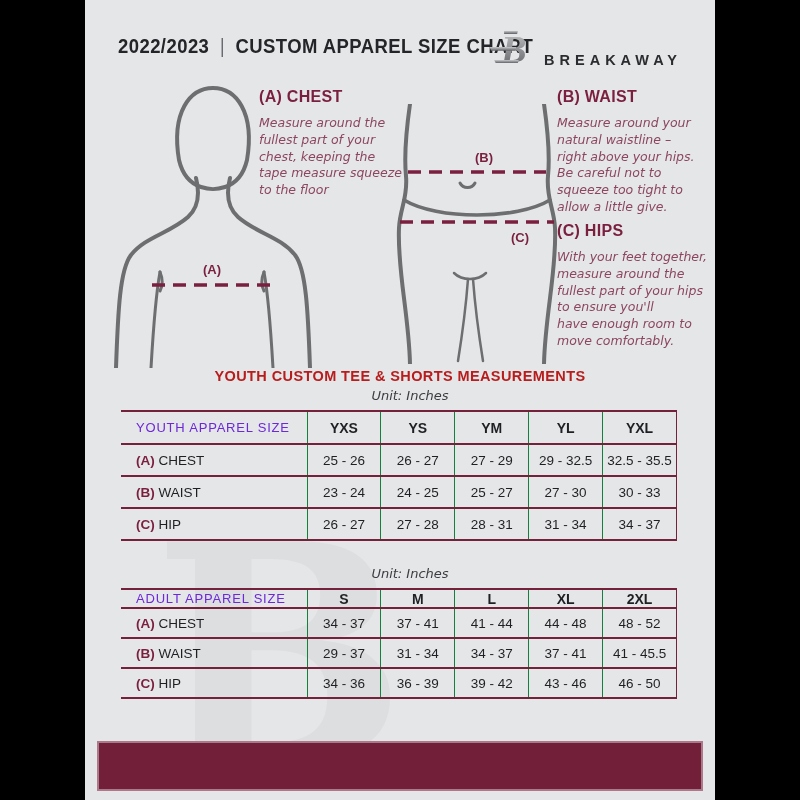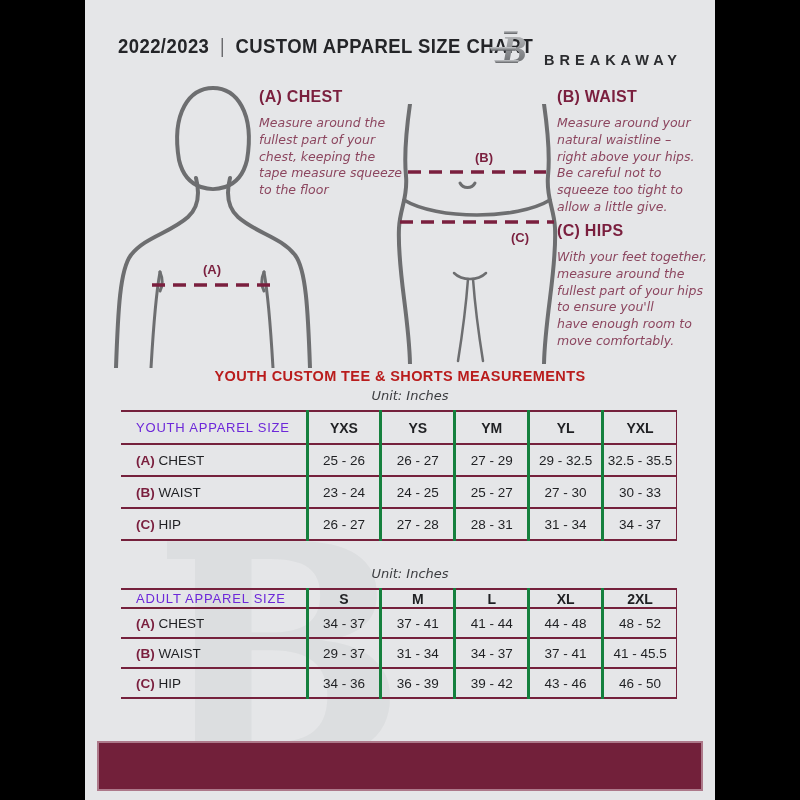--- a/index.html
+++ b/index.html
@@ -45,21 +45,21 @@
                font-family:"DejaVu Sans", sans-serif;margin-left:10px; }
   .ty1 { top:368px; } .tu1 { top:388px; }
   .ty2 { top:546px; } .tu2 { top:566px; }
 
   
   table { position:absolute; left:36px; width:556px; border-collapse:collapse;
           table-layout:fixed; z-index:2; }
   .t-youth { top:410px; } .t-adult { top:588px; }
   col.c-label { width:186px; }
   th, td { border-top:2px solid #75213c; border-bottom:2px solid #75213c;
-           border-left:3px solid #15803d; text-align:center; vertical-align:middle;
+           border-left:1px solid #15803d; text-align:center; vertical-align:middle;
            color:#1f2023; }
   th:last-child, td:last-child { border-right:1px solid #75213c; }
   .cell-label, .cell-sizehdr { border-left:none; text-align:left; padding-left:15px; }
   .t-youth tr { height:32px; } .t-youth tr.hdr-row { height:33px; }
   .t-adult tr { height:30px; } .t-adult tr.hdr-row { height:19px; }
   .cell-sizehdr { font-weight:400; font-size:13px; letter-spacing:.8px; color:#6d28d9; }
   th.size { font-weight:700; font-size:14px; }
   td { font-size:13.5px; }
   .pfx { color:#7a1f3e; font-weight:700; }
 

